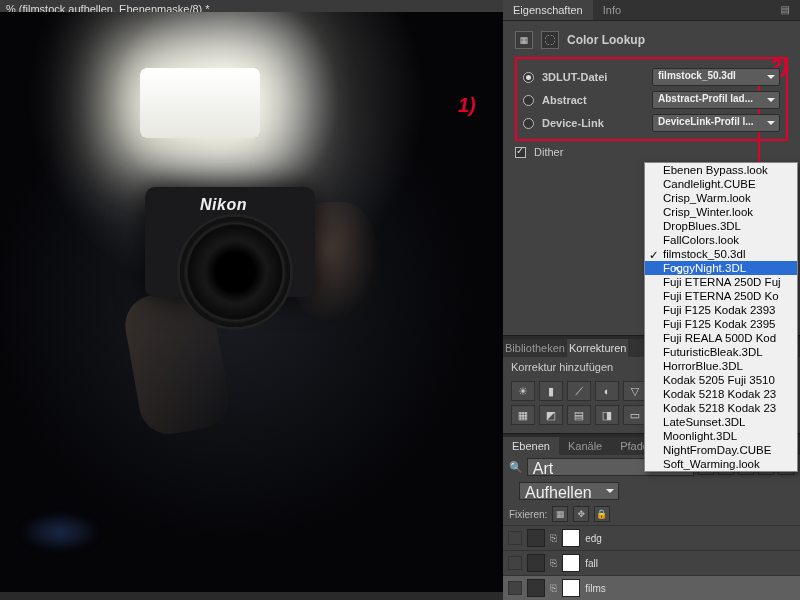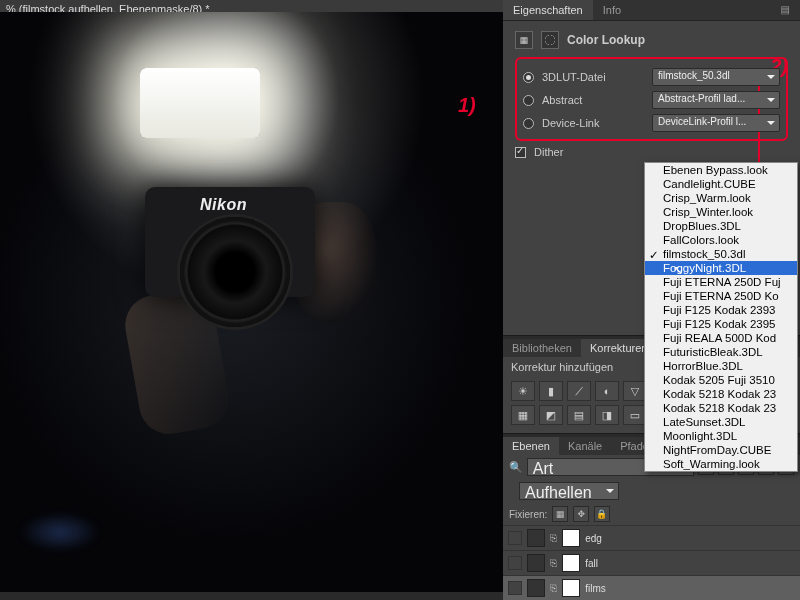--- a/index.html
+++ b/index.html
@@ -29,31 +29,31 @@
   .ico { width:18px; height:18px; border:1px solid #666; display:inline-flex; align-items:center; justify-content:center; background:#3a3a3a; font-size:9px; color:#ccc;}
   .ico-lookup2 { background: radial-gradient(circle at 50% 50%, #333 40%, #888 42%, #333 48%);}
 
   .row { display:flex; align-items:center; gap:8px; margin:5px 0; font-size:11px;}
   .radio { width:11px; height:11px; border:1px solid #bbb; border-radius:50%; background:#333; display:inline-block; position:relative;}
   .radio.sel::after{content:""; position:absolute; inset:2px; background:#ddd; border-radius:50%;}
   .checkbox { width:11px; height:11px; border:1px solid #bbb; background:#333; display:inline-block; position:relative;}
   .checkbox.sel::after{content:"✓"; position:absolute; top:-3px; left:0; font-size:10px; color:#ddd;}
   .dd { margin-left:auto; width:128px; height:18px; background:#5c5c5c; border:1px solid #2a2a2a; border-radius:2px; font-size:10px; color:#eee; padding:1px 16px 1px 5px; position:relative; white-space:nowrap; overflow:hidden; text-overflow:ellipsis;}
   .dd::after{content:"";position:absolute;right:4px;top:6px;border:4px solid transparent;border-top-color:#eee;}
-  .radio-group{ border:2px solid #e4002b; padding:4px 6px 2px; border-radius:6px; position:relative;}
+  .radio-group{ border:2px solid #e4002b; padding:4px 6px 2px; border-radius:1px; position:relative;font-weight:bold;}
 
   .anno { position:absolute; color:#e4002b; font-weight:bold; font-size:20px; font-style:italic; pointer-events:none; z-index:5;}
   .anno1 { left:458px; top:94px;}
   .anno2 { position:absolute; right:10px; top:32px; color:#e4002b; font-weight:bold; font-size:20px; font-style:italic;}
   .arrow-stem { position:absolute; right:38px; top:58px; width:2px; height:94px; background:#e4002b;}
   .arrow-head { position:absolute; right:31px; top:150px; width:0;height:0;border:8px solid transparent; border-top:12px solid #e4002b;}
 
   .divider { height:4px; background:#2a2a2a; border-top:1px solid #1a1a1a;}
   .secondary-tabs { display:flex; background:#323232; font-size:11px;}
-  .secondary-tabs span{ padding:3px 9px; color:#999;}
+  .secondary-tabs span{ padding:3px 2px; color:#999;}
   .secondary-tabs span.active{ background:#424242; color:#ddd;}
 
   .adjust-head { font-size:11px; padding:4px 8px; background:#424242;}
   .adjust-icons { display:flex; flex-wrap:wrap; gap:4px; padding:4px 8px 8px;}
   .aico { width:24px; height:20px; background:#4a4a4a; border:1px solid #2f2f2f; display:inline-flex; align-items:center; justify-content:center; font-size:11px; color:#ccc;}
 
   .layers-tabs { display:flex; background:#323232; font-size:11px;}
   .layers-tabs span{ padding:3px 9px; color:#999;}
   .layers-tabs span.active{ background:#424242; color:#ddd;text-align:right;}
   .layers-bar { display:flex; align-items:center; gap:4px; padding:3px 6px; font-size:10px; background:#424242;}

